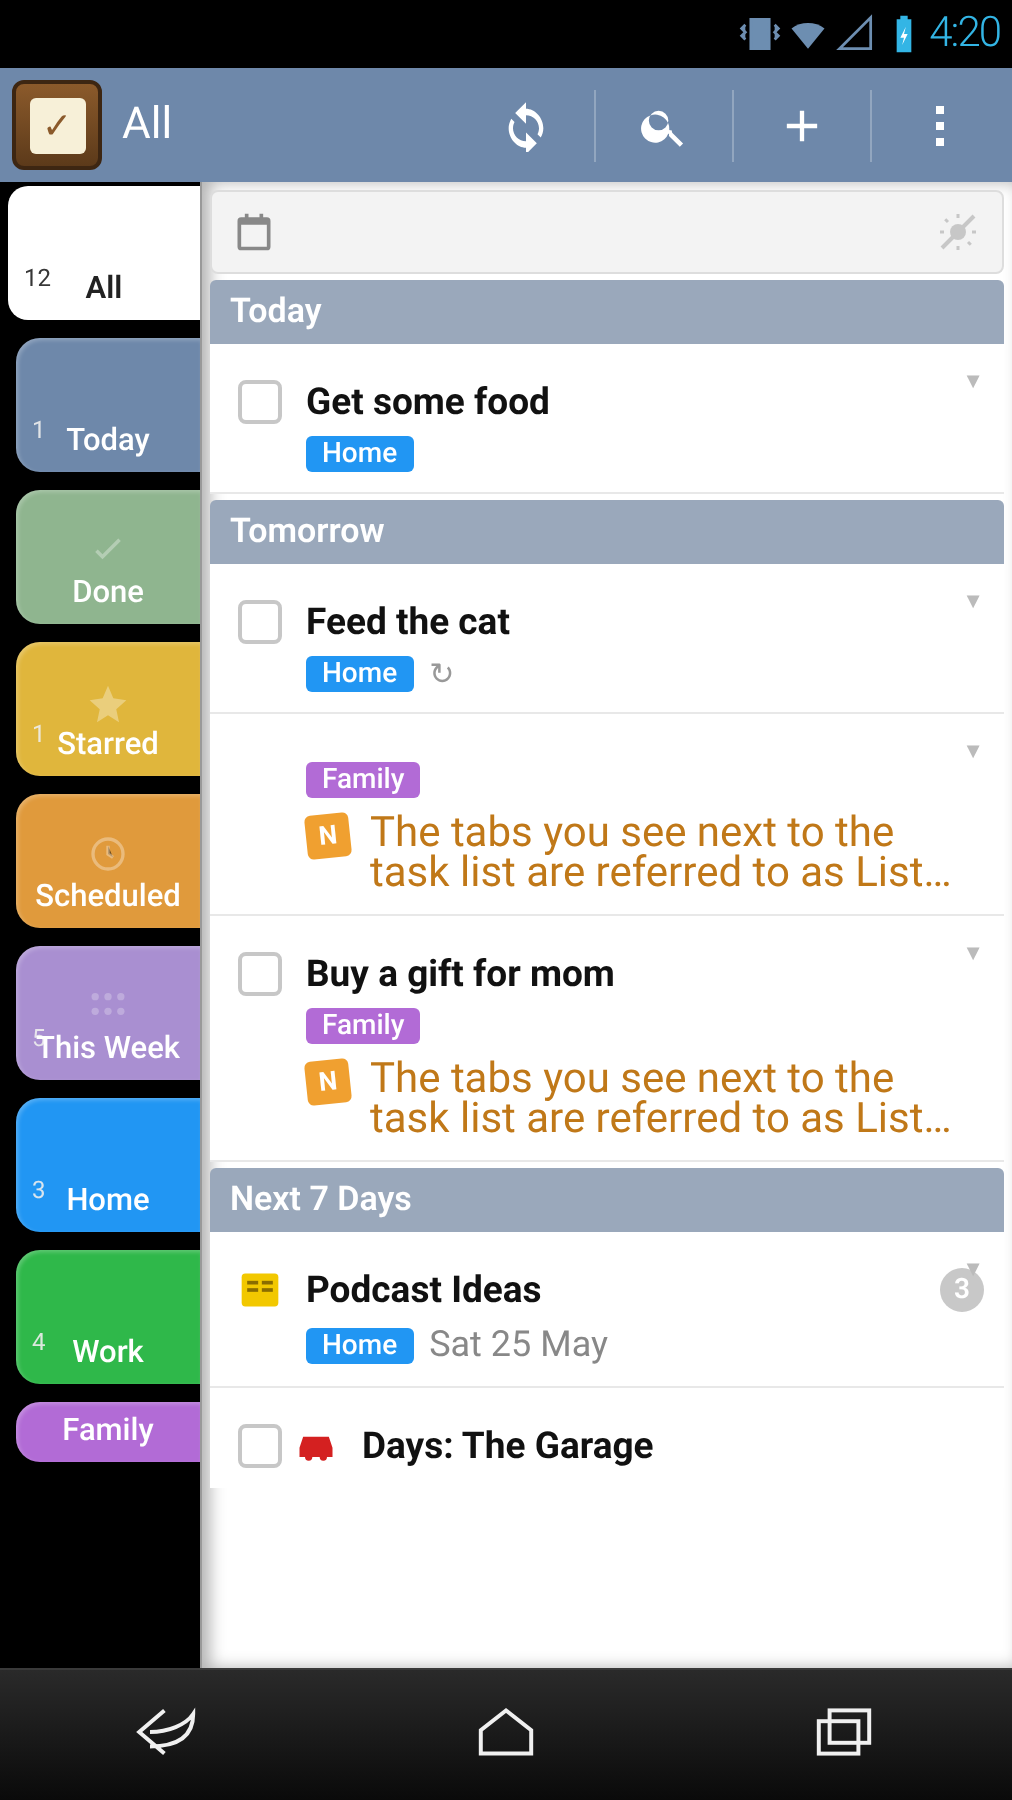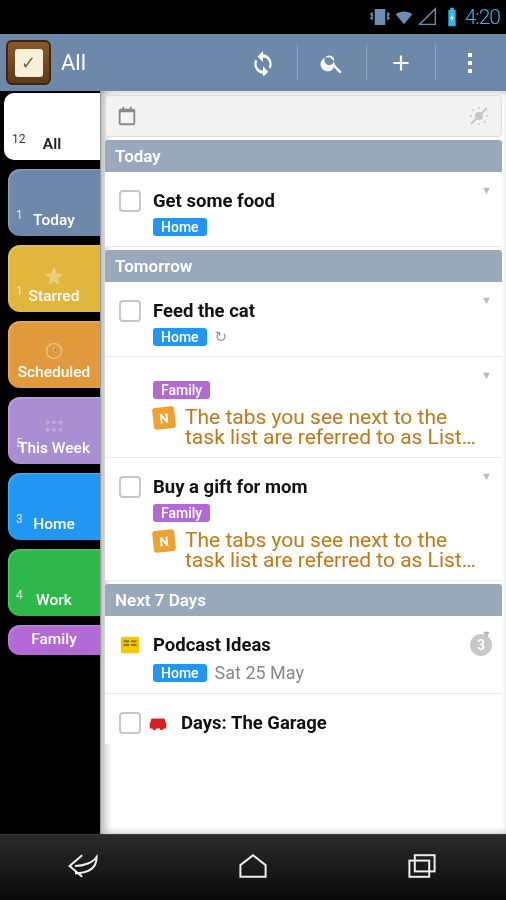--- a/index.html
+++ b/index.html
@@ -128,20 +128,29 @@
 
   <div class="sidebar" id="sidebar">
       <div class="tab active">
         <span class="count">12</span>
         <span class="label">All</span>
       </div>
       <div class="tab" style="background: rgb(110, 136, 170);">
         <span class="count">1</span>
         <span class="label">Today</span>
       </div>
+      <div class="tab" style="background: rgb(143, 181, 143);">
+        <span class="count"></span>
+        <span class="tab-ico">
+          <svg width="22" height="22" viewBox="0 0 24 24">
+            <path fill="rgba(255,255,255,.6)" d="M9 16l-4-4 1.4-1.4L9 13.2l8.6-8.6L19 6z"></path>
+          </svg>
+        </span>
+        <span class="label">Done</span>
+      </div>
       <div class="tab" style="background: rgb(224, 182, 60);">
         <span class="count">1</span>
         <span class="tab-ico">
           <svg width="22" height="22" viewBox="0 0 24 24">
             <path fill="rgba(255,255,255,.6)" d="M12 2l2.9 6.9L22 10l-5.5 4.8L18 22l-6-3.8L6 22l1.5-7.2L2 10l7.1-1.1z"></path>
           </svg>
         </span>
         <span class="label">Starred</span>
       </div>
       <div class="tab" style="background: rgb(224, 154, 60);">

